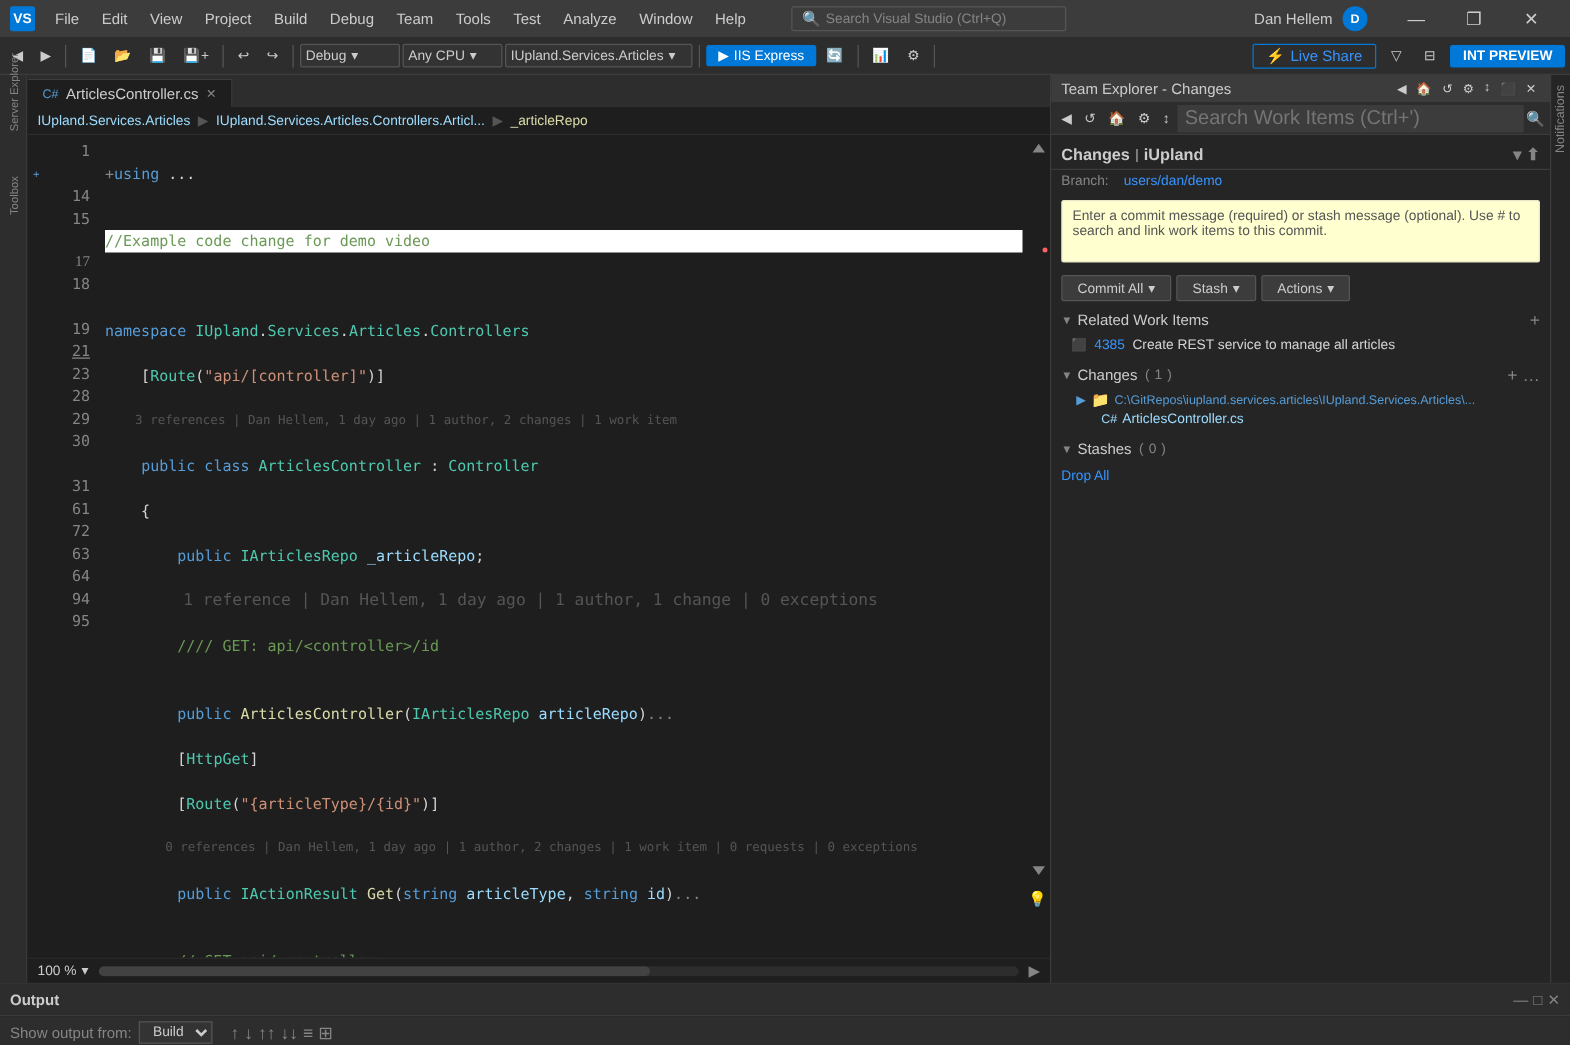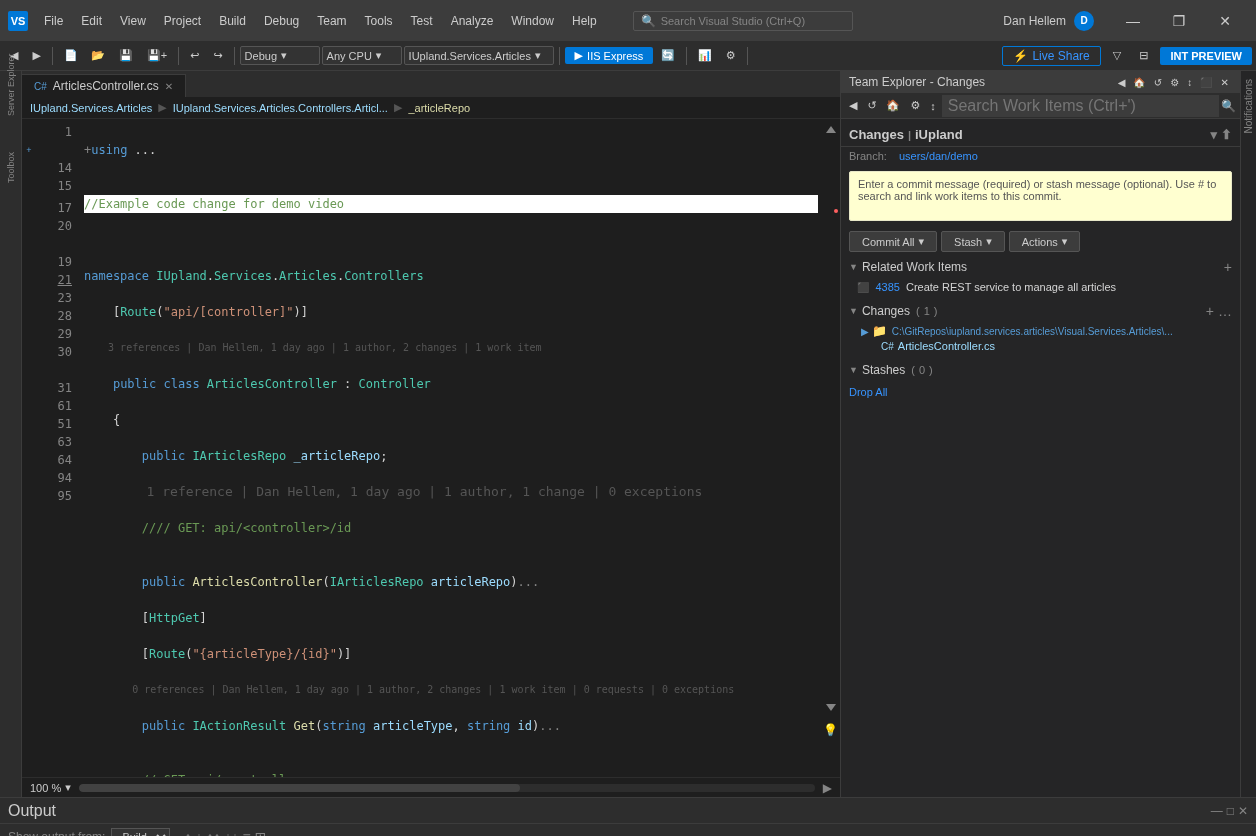--- a/index.html
+++ b/index.html
@@ -1,19 +1,19 @@
 <!DOCTYPE html>
 <html><head>
   <meta charset="utf-8">
   <style>
     * { margin: 0; padding: 0; box-sizing: border-box; }
     body { background: #1e1e1e; color: #d4d4d4; font-family: 'Segoe UI', Tahoma, sans-serif; font-size: 12px; width: 1256px; height: 836px; overflow: hidden; }
 
     
-    #title-bar { background: #3c3c3c; height: 41px; display: flex; align-items: center; padding: 0 8px; gap: 8px; }
+    #title-bar { background: #3c3c3c; height: 30px; display: flex; align-items: center; padding: 0 8px; gap: 8px; }
     #title-bar .vs-icon { width: 20px; height: 20px; background: #0078d7; display: flex; align-items: center; justify-content: center; color: white; font-weight: bold; font-size: 11px; border-radius: 2px; flex-shrink: 0; }
     #title-bar .menu-items { display: flex; gap: 2px; }
     #title-bar .menu-item { color: #cccccc; padding: 2px 8px; font-size: 12px; cursor: pointer; border-radius: 2px; }
     #title-bar .search-box { margin-left: 20px; background: #3c3c3c; border: 1px solid #555; color: #ccc; padding: 2px 8px; font-size: 12px; width: 200px; border-radius: 2px; display: flex; align-items: center; gap: 4px; flex: 1; max-width: 220px; }
     #title-bar .title-right { margin-left: auto; display: flex; align-items: center; gap: 8px; }
     #title-bar .user-name { color: #ccc; font-size: 12px; }
     #title-bar .window-controls { display: flex; gap: 0; margin-left: 8px; }
     #title-bar .win-btn { width: 46px; height: 30px; display: flex; align-items: center; justify-content: center; color: #ccc; font-size: 14px; cursor: pointer; }
 
     
@@ -72,21 +72,21 @@
     .section-header .more-icon { color: #858585; cursor: pointer; font-size: 14px; }
     .work-item { padding: 3px 16px; display: flex; align-items: center; gap: 6px; font-size: 11px; }
     .work-item .wi-icon { color: #4ec9b0; font-size: 10px; }
     .stash-section { padding: 4px 8px; }
     .drop-all-btn { color: #3794ff; font-size: 11px; cursor: pointer; padding: 2px 0; }
     .no-stash-msg { color: #858585; font-size: 11px; padding: 2px 0; }
 
     
     #output-panel { height: 160px; background: #1e1e1e; border-top: 1px solid #3c3c3c; display: flex; flex-direction: column; }
     #output-tabs { background: #2d2d2d; height: 26px; display: flex; align-items: center; padding: 0 8px; border-bottom: 1px solid #3c3c3c; gap: 4px; }
-    #output-title { color: #ccc; font-size: 16px; font-weight: 400; flex: 1; }
+    #output-title { color: #ccc; font-size: 12px; font-weight: 700; flex: 1; }
     #output-toolbar { background: #2d2d2d; height: 26px; display: flex; align-items: center; padding: 0 8px; gap: 6px; border-bottom: 1px solid #3c3c3c; }
     #output-dropdown { background: #333; border: 1px solid #555; color: #ccc; padding: 1px 6px; font-size: 11px; }
 
     
     ::-webkit-scrollbar { width: 8px; height: 8px; }
     ::-webkit-scrollbar-track { background: #1e1e1e; }
     ::-webkit-scrollbar-thumb { background: #424242; }
 
     .inline-expand { color: #858585; }
 
@@ -213,31 +213,31 @@
       <div id="gutter">
         <div style="height:18px; margin-top:4px;"></div>
         <div style="height:18px; display:flex; align-items:center; justify-content:center;">
           <span style="color:#569cd6; font-size:9px; cursor:pointer;">+</span>
         </div>
       </div>
       <div id="line-numbers">
         <div>1</div>
         <div style="margin-top:18px;">14</div>
         <div>15</div>
-        <div style="margin-top:4px;">17</div>
-        <div>20</div>
+        <div style="margin-top:16px;font-family:Liberation Serif, serif;">17</div>
+        <div>18</div>
         <div style="margin-top:18px;">19</div>
         <div style="margin-top:0px;text-decoration:underline;">21</div>
         <div style="">23</div>
         <div style="margin-top:0px;">28</div>
         <div>29</div>
         <div>30</div>
         <div style="margin-top:18px;">31</div>
         <div style="margin-top:0px;">61</div>
-        <div>51</div>
+        <div>72</div>
         <div>63</div>
         <div>64</div>
         <div style="margin-top:0px;">94</div>
         <div>95</div>
       </div>
       <div id="code-content">
 <span class="code-line"><span class="inline-expand">+</span><span class="code-kw">using</span> <span style="color:#d4d4d4;">...</span></span>
 
 <span class="code-line" style="background:#ffffff;"><span class="code-comment">//Example code change for demo video</span></span>
 <span class="code-line"></span>
@@ -375,21 +375,21 @@
         <span style="color:#858585; font-size:11px;">1</span>
         <span style="color:#858585; font-size:11px;">)</span>
         <span class="add-icon">+</span>
         <span class="more-icon">…</span>
       </div>
 
       <div style="padding: 2px 20px;">
         <div style="display:flex; align-items:center; gap:4px; cursor:pointer;">
           <span style="color:#569cd6; font-size:10px;">▶</span>
           <span style="color:#dcb67a;">📁</span>
-          <span class="folder-path">C:\GitRepos\iupland.services.articles\Visual.Services.Articles\...</span>
+          <span class="folder-path">C:\GitRepos\iupland.services.articles\IUpland.Services.Articles\...</span>
         </div>
         <div style="padding: 2px 0 2px 20px; display:flex; align-items:center; gap:4px;">
           <span style="color:#9cdcfe; font-size:10px;">C#</span>
           <span style="color:#9cdcfe; font-size:11px;">ArticlesController.cs</span>
         </div>
       </div>
 
       <div class="section-header" style="margin-top:4px;">
         <span class="expand-icon">▼</span>
         <span>Stashes</span>

